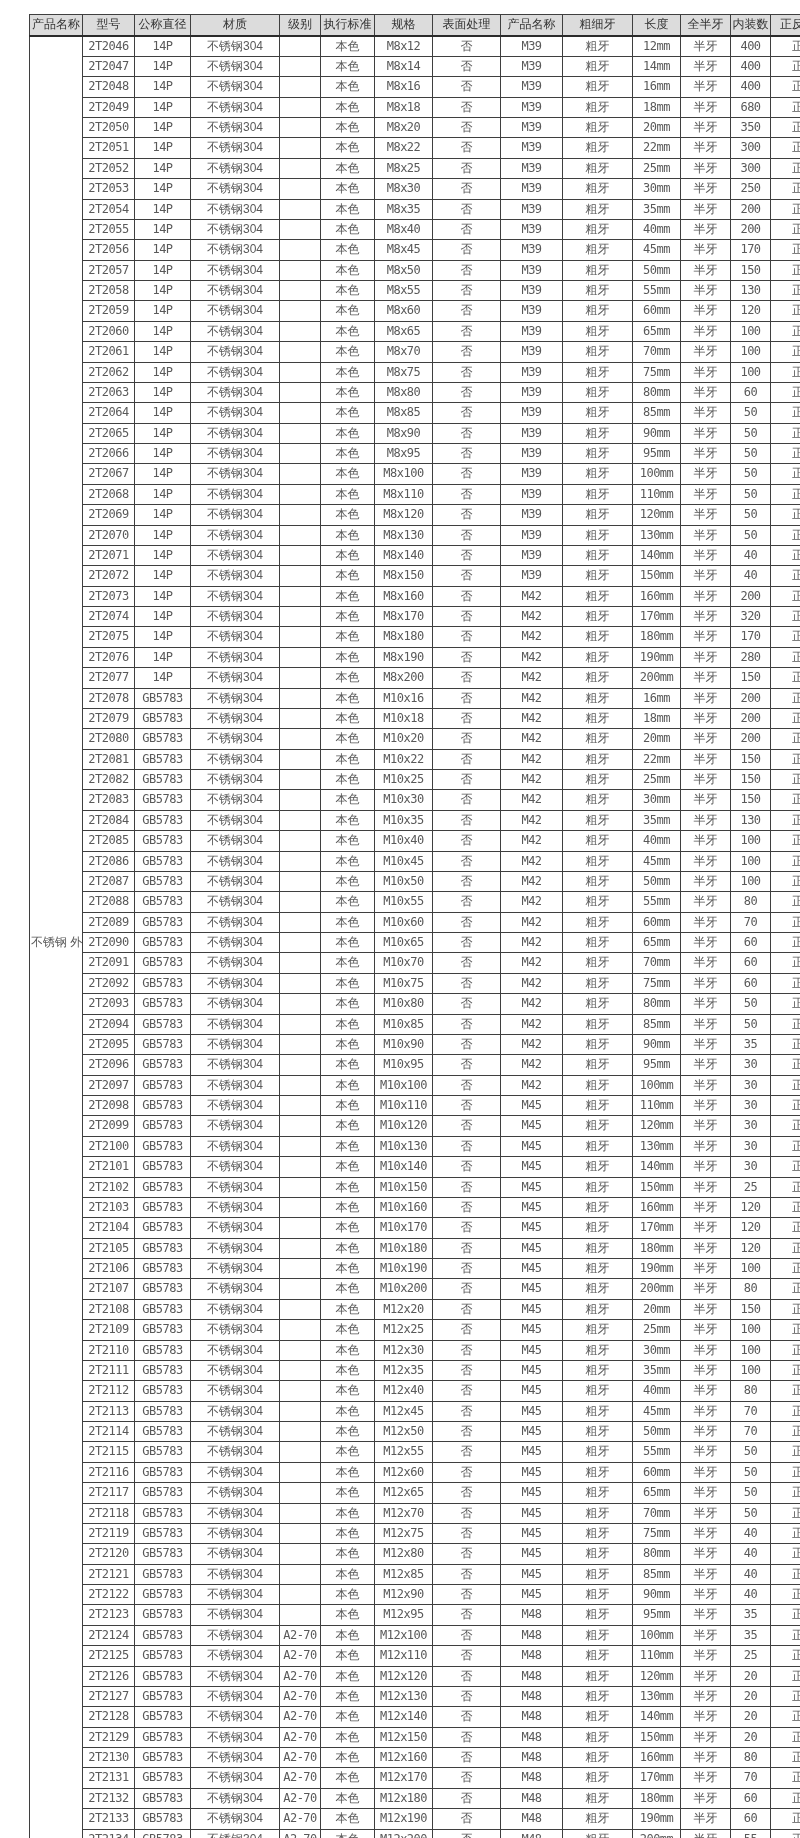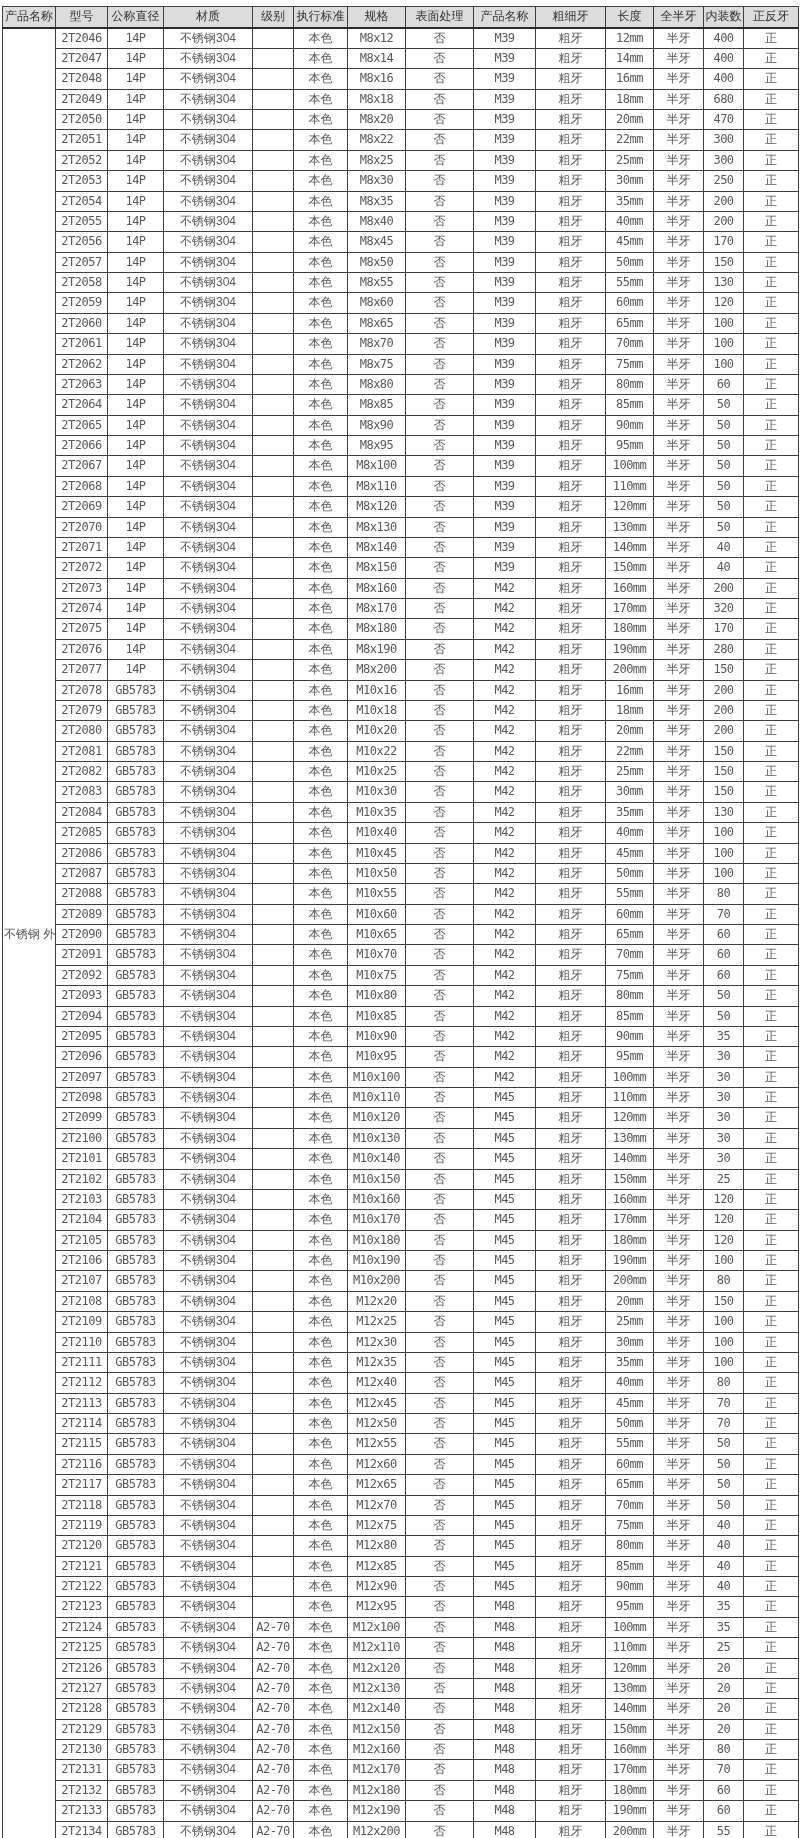--- a/index.html
+++ b/index.html
@@ -6,21 +6,22 @@
     margin: 0;
     padding: 0;
     background: #ffffff;
     font-family: "Liberation Sans", "DejaVu Sans", sans-serif;
   }
   .sheet {
     width: 740px;
     height: 1838px;
     background: #ffffff;
     box-sizing: border-box;
-    padding: 6px 1px 0 2px;
+    padding: 14px 1px 0 2px;
+    margin-left: 27px;
   }
   table.spec-table {
     border-collapse: collapse;
     table-layout: fixed;
     width: 797px;
   }
   table.spec-table td, table.spec-table th {
     border: 1px solid #3f3f3f;
     padding: 0 1px;
     text-align: center;
@@ -162,21 +163,21 @@
           <td class="ascii">14P</td>
           <td>不锈钢304</td>
           <td class="ascii"></td>
           <td>本色</td>
           <td class="ascii">M8x20</td>
           <td>否</td>
           <td class="ascii">M39</td>
           <td>粗牙</td>
           <td class="ascii">20mm</td>
           <td>半牙</td>
-          <td class="ascii">470</td>
+          <td class="ascii">350</td>
           <td>正</td>
         </tr>
         <tr>
           <td class="ascii">2T2051</td>
           <td class="ascii">14P</td>
           <td>不锈钢304</td>
           <td class="ascii"></td>
           <td>本色</td>
           <td class="ascii">M8x22</td>
           <td>否</td>

